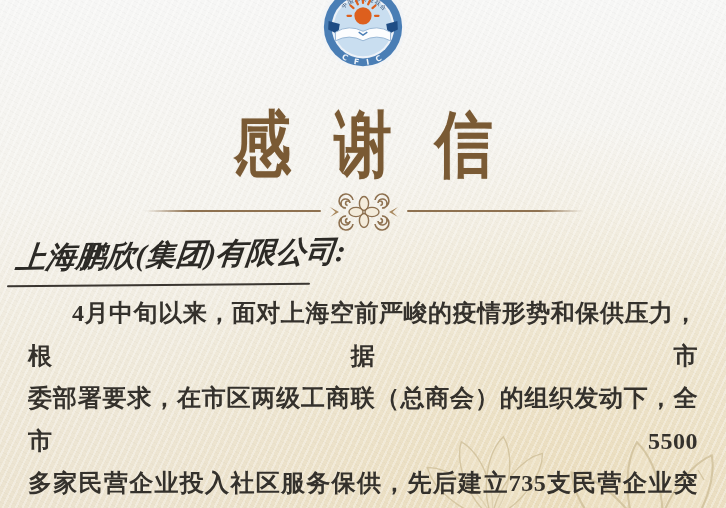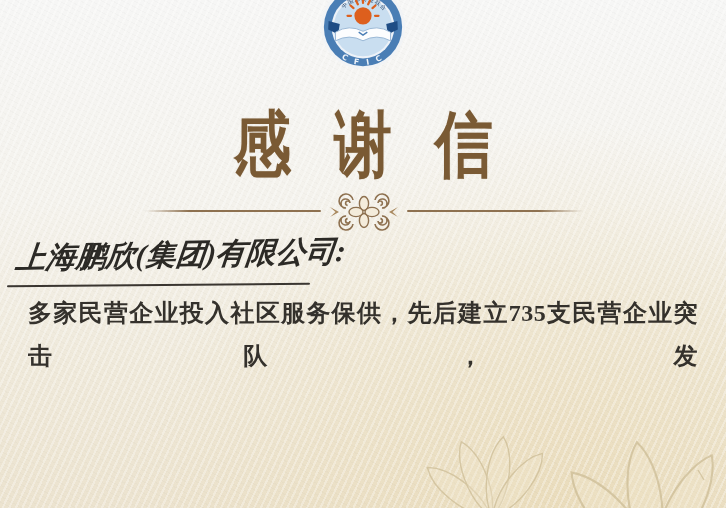--- a/index.html
+++ b/index.html
@@ -138,16 +138,18 @@
     <g fill="#a9895f">
       <path d="M23,22 l-9,-5 5.5,5 -5.5,5 z"></path>
       <path d="M73,22 l9,-5 -5.5,5 5.5,5 z"></path>
     </g>
   </svg>
 
   <div class="handwrite">上海鹏欣(集团)有限公司:</div>
   <div class="hand-underline"></div>
 
   <div class="body-text">
+    <div class="body-line first">4月中旬以来，面对上海空前严峻的疫情形势和保供压力，根据市</div>
+    <div class="body-line">委部署要求，在市区两级工商联（总商会）的组织发动下，全市5500</div>
     <div class="body-line">多家民营企业投入社区服务保供，先后建立735支民营企业突击队，发</div>
 
   </div>
 </div>
 
 </body></html>

